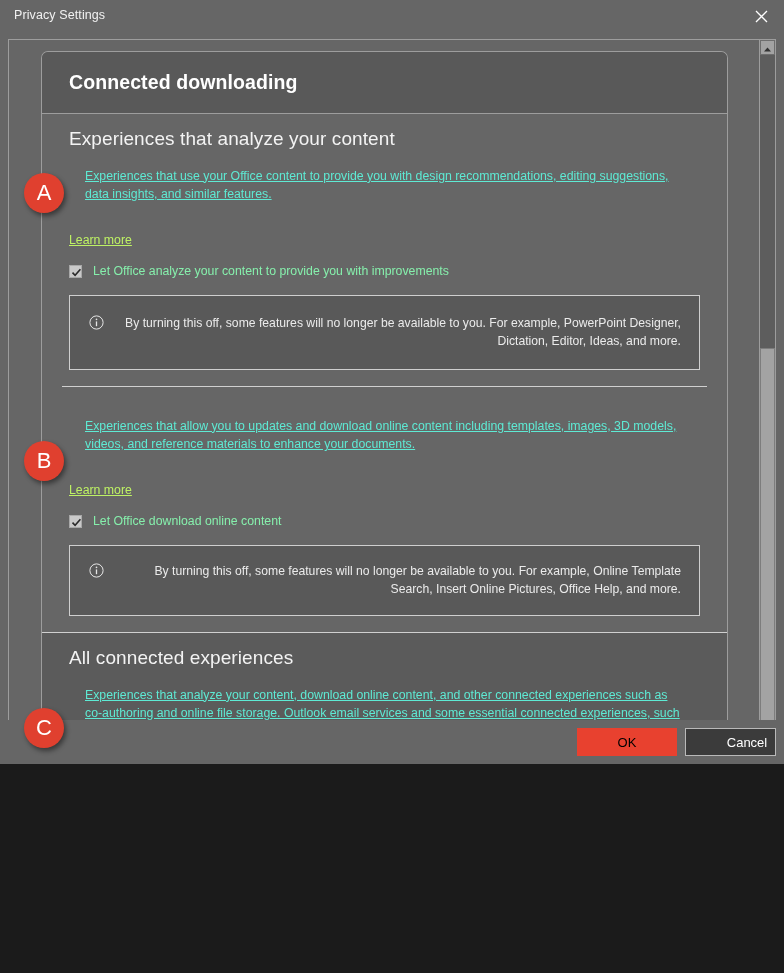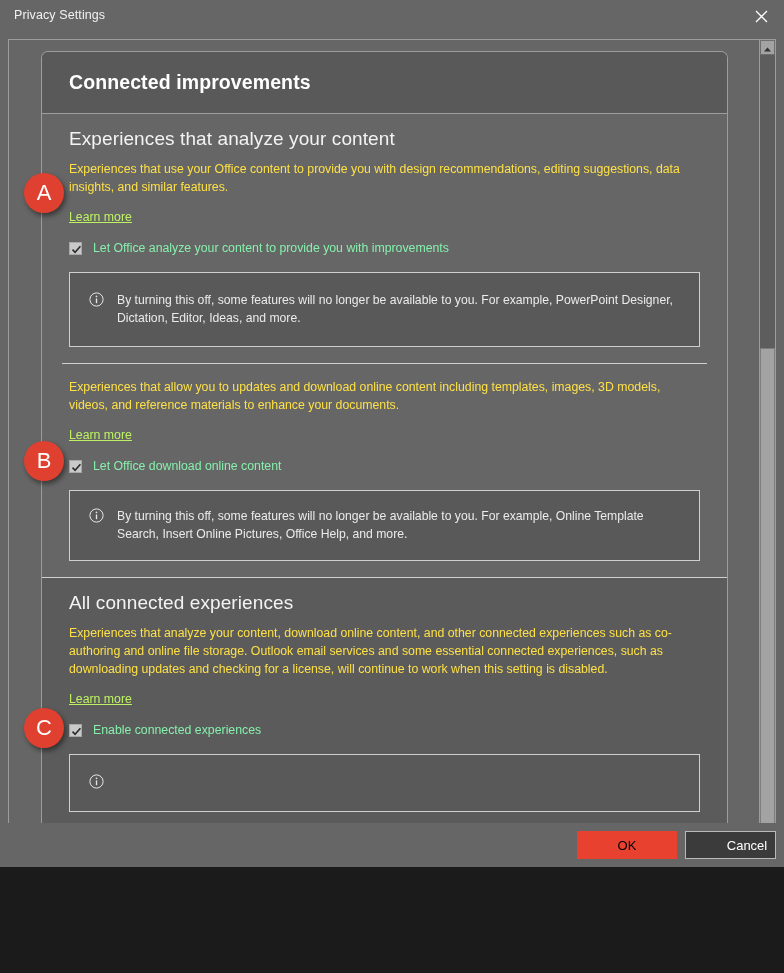--- a/index.html
+++ b/index.html
@@ -9,21 +9,21 @@
     background: #1b1b1b;
   }
   body {
     font-family: "Liberation Sans", sans-serif;
     -webkit-font-smoothing: antialiased;
   }
 
   .window {
     position: relative;
     width: 784px;
-    height: 867px;
+    height: 764px;
     background: #666666;
     overflow: hidden;
     box-sizing: border-box;
   }
 
   
   .titlebar {
     position: absolute;
     left: 0; top: 0;
     width: 784px;
@@ -127,24 +127,25 @@
   .section-title {
     font-size: 19px;
     color: #f3f3f3;
     margin: 0 0 9px 0;
     font-weight: normal;
     letter-spacing: 0.1px;
     line-height: 1.2;
   }
   .section-desc {
     font-size: 12.3px;
-    color: #fde047;
+    color: #5eead4;
     line-height: 1.48;
-    margin: 0;
+    margin: 16px;
     max-width: 645px;
+    text-decoration: underline;
   }
   .learn-more {
     display: inline-block;
     margin-top: 14px;
     font-size: 12.3px;
     color: #bef264;
     text-decoration: underline;
     cursor: pointer;
   }
 
@@ -176,20 +177,21 @@
 
   
   .infobox {
     margin-top: 17px;
     border: 1px solid #cfcfcf;
     background: #595959;
     padding: 18px 18px 18px 19px;
     display: flex;
     align-items: flex-start;
     box-sizing: border-box;
+    text-align: right;
   }
   .infobox.compact { padding: 16px 18px 16px 19px; }
   .info-icon {
     flex: 0 0 auto;
     margin-top: 1px;
   }
   .infobox-text {
     margin-left: 13px;
     font-size: 12.2px;
     color: #ebebeb;
@@ -317,21 +319,21 @@
     </div>
   </div>
 
   <div class="body-area">
 
     <div class="content-frame">
 
       <div class="card">
 
         <div class="card-header">
-          <div class="card-header-title">Connected improvements</div>
+          <div class="card-header-title">Connected downloading</div>
         </div>
 
         <div class="section">
           <div class="section-title">Experiences that analyze your content</div>
           <div class="section-desc">Experiences that use your Office content to provide you with design recommendations, editing suggestions, data insights, and similar features.</div>
           <a class="learn-more">Learn more</a>
 
           <div class="checkbox-row">
             <span class="checkbox">
               <svg width="11" height="11" viewBox="0 0 11 11">

